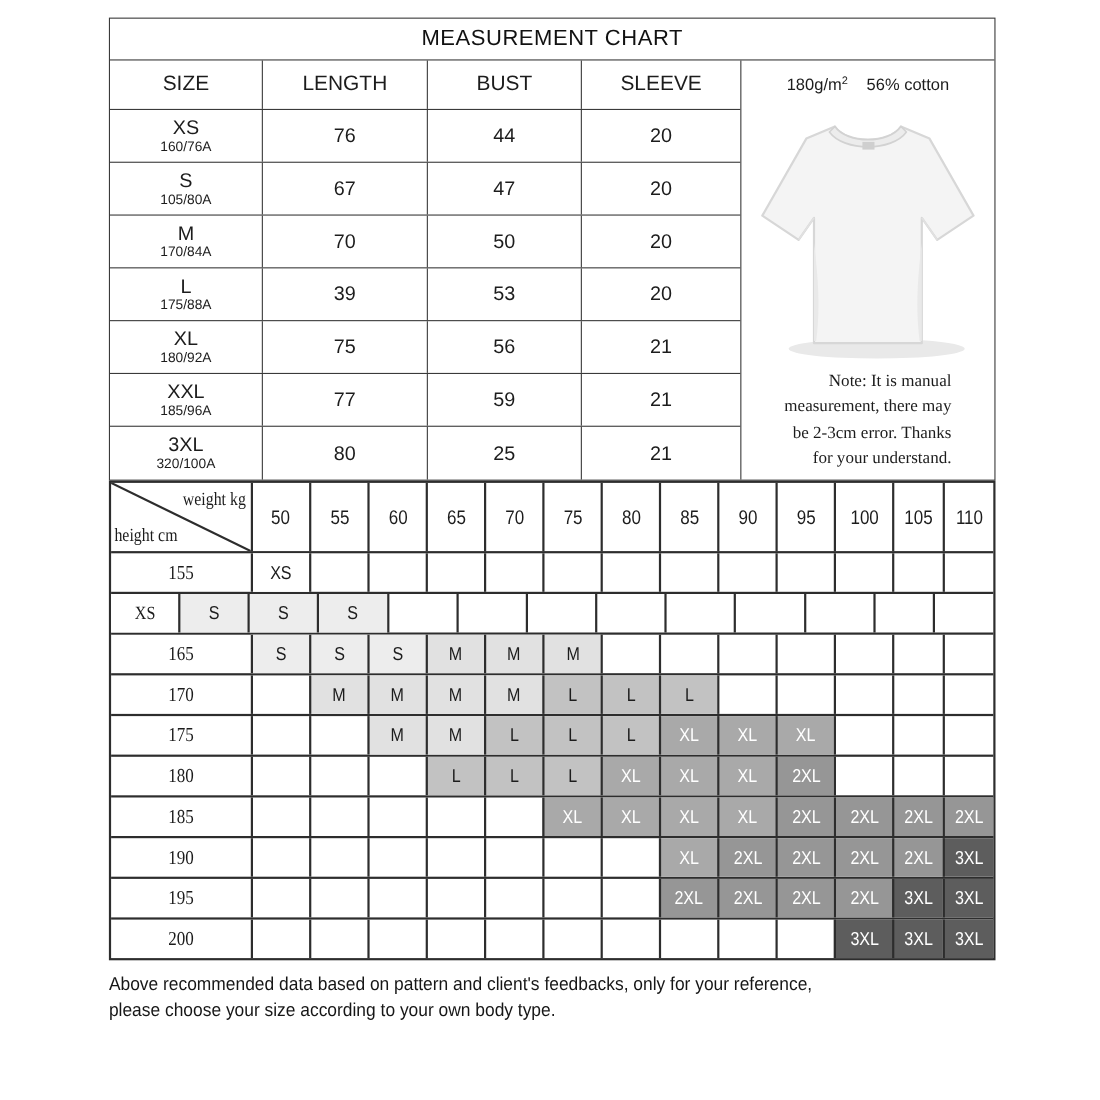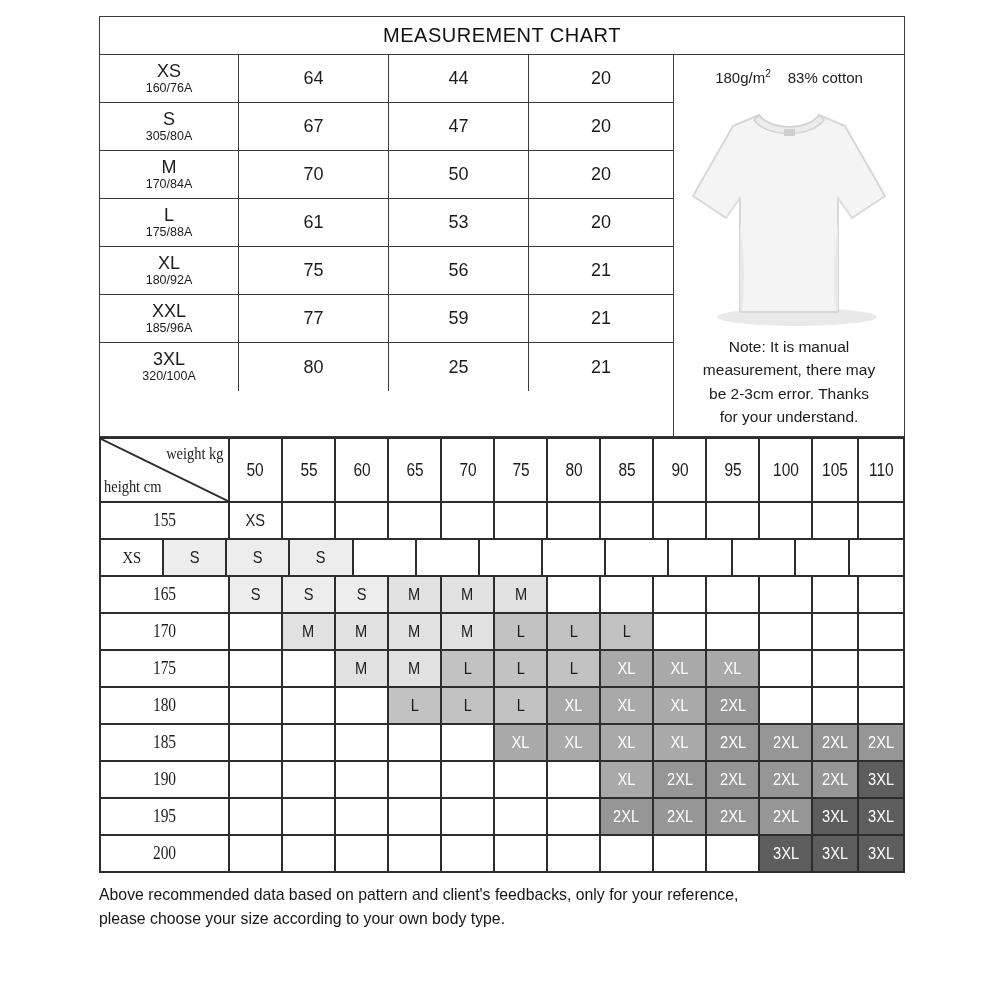--- a/index.html
+++ b/index.html
@@ -35,21 +35,21 @@
   .c-slv  { width: 144px; }
   .mhead .mcell { font-size: 19px; }
   .size-name { font-size: 18px; }
   .size-spec { font-size: 12.5px; margin-top: 1px; }
 
   .panel { flex: 1; border-left: 1.5px solid #3a3a3a; display: flex; flex-direction: column; align-items: center; }
   .cotton { padding-top: 13px; height: 42px; font-size: 15px; text-align: center; width: 100%; }
   .cotton sup { font-size: 10px; }
   .cotton .mat { margin-left: 17px; }
   .tshirt-wrap { height: 238px; display: flex; align-items: center; justify-content: center; }
-  .note { font-size: 15.5px; line-height: 1.5; text-align: center; padding-bottom: 8px; }
+  .note { font-size: 15.5px; line-height: 1.5; text-align: right; padding-bottom: 8px; font-family: Liberation Serif, serif; }
 
   
   .rec-head { margin: 27px 0 11px 0; font-size: 26px; color: #161616; }
   .scale80 { display: inline-block; transform: scaleX(0.78); transform-origin: 0 50%; white-space: nowrap; }
 
   
   .rtable { border: 2px solid #2d2d2d; width: 806px; }
   .rheader { display: flex; height: 62px; }
   .rrow { display: flex; height: 37px; border-top: 2px solid #2d2d2d; }
   .rcell {
@@ -76,54 +76,60 @@
 </style>
 </head>
 <body>
 
 <div class="page">
 
   <div class="mtable">
     <div class="mtitle">MEASUREMENT CHART</div>
     <div class="mbody">
       <div class="mgrid">
+        <div class="mrow mhead">
+          <div class="mcell c-size">SIZE</div>
+          <div class="mcell c-len">LENGTH</div>
+          <div class="mcell c-bust">BUST</div>
+          <div class="mcell c-slv">SLEEVE</div>
+        </div>
         <div>
             <div class="mrow">
               <div class="mcell c-size">
                 <div class="size-name">XS</div>
                 <div class="size-spec">160/76A</div>
               </div>
-              <div class="mcell c-len">64</div>
+              <div class="mcell c-len">76</div>
               <div class="mcell c-bust">44</div>
               <div class="mcell c-slv">20</div>
             </div>
             <div class="mrow">
               <div class="mcell c-size">
                 <div class="size-name">S</div>
-                <div class="size-spec">305/80A</div>
+                <div class="size-spec">105/80A</div>
               </div>
               <div class="mcell c-len">67</div>
               <div class="mcell c-bust">47</div>
               <div class="mcell c-slv">20</div>
             </div>
             <div class="mrow">
               <div class="mcell c-size">
                 <div class="size-name">M</div>
                 <div class="size-spec">170/84A</div>
               </div>
               <div class="mcell c-len">70</div>
               <div class="mcell c-bust">50</div>
               <div class="mcell c-slv">20</div>
             </div>
             <div class="mrow">
               <div class="mcell c-size">
                 <div class="size-name">L</div>
                 <div class="size-spec">175/88A</div>
               </div>
-              <div class="mcell c-len">61</div>
+              <div class="mcell c-len">39</div>
               <div class="mcell c-bust">53</div>
               <div class="mcell c-slv">20</div>
             </div>
             <div class="mrow">
               <div class="mcell c-size">
                 <div class="size-name">XL</div>
                 <div class="size-spec">180/92A</div>
               </div>
               <div class="mcell c-len">75</div>
               <div class="mcell c-bust">56</div>
@@ -145,21 +151,21 @@
               </div>
               <div class="mcell c-len">80</div>
               <div class="mcell c-bust">25</div>
               <div class="mcell c-slv">21</div>
             </div>
           </div>
       </div>
 
       <div class="panel">
         <div class="cotton">
-          <span>180g/m</span><sup>2</sup><span class="mat">83% cotton</span>
+          <span>180g/m</span><sup>2</sup><span class="mat">56% cotton</span>
         </div>
         <div class="tshirt-wrap">
           <svg width="208" height="230" viewBox="0 0 208 230">
             <ellipse cx="112" cy="216" rx="80" ry="9" fill="#e9e9e9"></ellipse>
             <path d="M74,14 C85,30 123,30 134,14 L160,25 L200,95 L167,117 L153,97 L153,211 L55,211 L55,97 L41,117 L8,95 L48,25 Z" fill="#f4f4f4" stroke="#d7d7d7" stroke-width="2" stroke-linejoin="round"></path>
             <path d="M55,97 L41,117 M153,97 L167,117" stroke="#e1e1e1" stroke-width="1.5"></path>
             <path d="M55,120 C60,160 60,185 57,209 L55,209 Z" fill="#e9e9e9"></path>
             <path d="M153,120 C148,160 148,185 151,209 L153,209 Z" fill="#e9e9e9"></path>
             <path d="M74,14 C85,30 123,30 134,14 L139,19 C126,37 82,37 69,19 Z" fill="#ececec" stroke="#d2d2d2" stroke-width="1.5" stroke-linejoin="round"></path>
             <rect x="99" y="28" width="11" height="7" fill="#cfcfcf"></rect>

